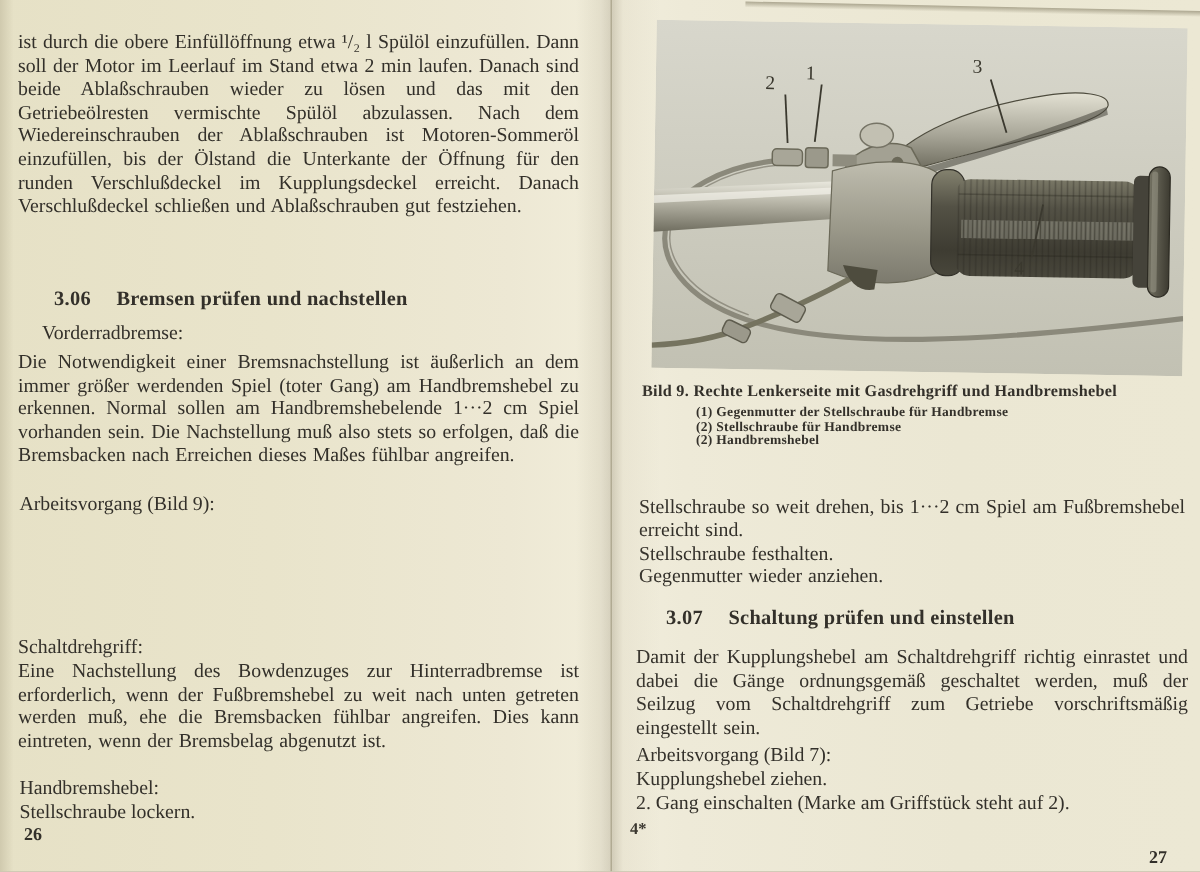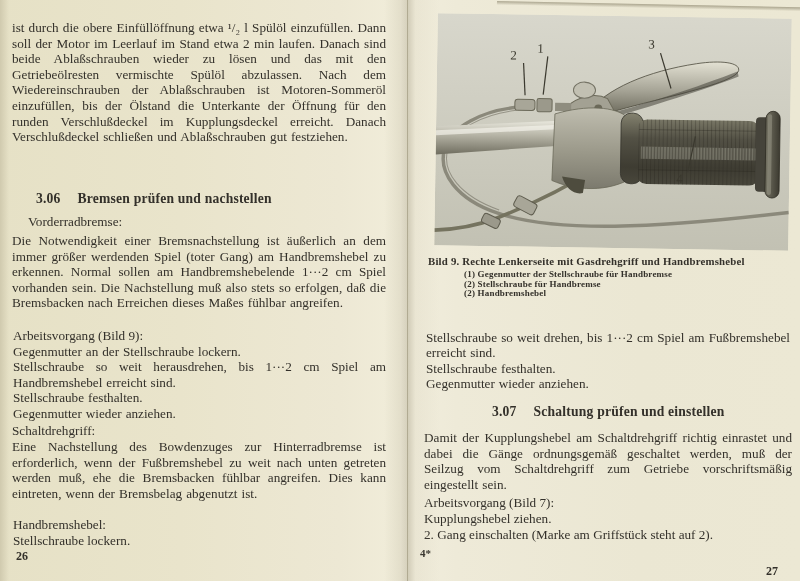--- a/index.html
+++ b/index.html
@@ -59,26 +59,20 @@
     <p class="blk body" style="left:12px; top:20px; width:374px;">ist durch die obere Einfüllöffnung etwa ¹/₂ l Spülöl einzufüllen. Dann soll der Motor im Leerlauf im Stand etwa 2 min laufen. Danach sind beide Ablaßschrauben wieder zu lösen und das mit den Getriebeölresten vermischte Spülöl abzulassen. Nach dem Wiedereinschrauben der Ablaßschrauben ist Motoren-Sommeröl einzufüllen, bis der Ölstand die Unterkante der Öffnung für den runden Verschlußdeckel im Kupplungsdeckel erreicht. Danach Verschlußdeckel schließen und Ablaßschrauben gut festziehen.</p>
 
     <h3 class="blk section-h" style="left:36px; top:191px;"><span class="num">3.06</span><span>Bremsen prüfen und nachstellen</span></h3>
 
     <p class="blk subhead" style="left:28px; top:214px;">Vorderradbremse:</p>
 
     <p class="blk body" style="left:12px; top:233px; width:374px;">Die Notwendigkeit einer Bremsnachstellung ist äußerlich an dem immer größer werdenden Spiel (toter Gang) am Handbremshebel zu erkennen. Normal sollen am Handbremshebelende 1···2 cm Spiel vorhanden sein. Die Nachstellung muß also stets so erfolgen, daß die Bremsbacken nach Erreichen dieses Maßes fühlbar angreifen.</p>
 
     <p class="blk line" style="left:13px; top:328px;">Arbeitsvorgang (Bild 9):</p>
 
-    <div class="blk steps" style="left:13px; top:344px; width:373px;">
-      <p>Gegenmutter an der Stellschraube lockern.</p>
-      <p>Stellschraube so weit herausdrehen, bis 1···2 cm Spiel am Handbremshebel erreicht sind.</p>
-      <p>Stellschraube festhalten.</p>
-      <p>Gegenmutter wieder anziehen.</p>
-    </div>
 
     <p class="blk subhead" style="left:12px; top:423px;">Schaltdrehgriff:</p>
 
     <p class="blk body" style="left:12px; top:439px; width:374px;">Eine Nachstellung des Bowdenzuges zur Hinterradbremse ist erforderlich, wenn der Fußbremshebel zu weit nach unten getreten werden muß, ehe die Bremsbacken fühlbar angreifen. Dies kann eintreten, wenn der Bremsbelag abgenutzt ist.</p>
 
     <p class="blk line" style="left:13px; top:517px;">Handbremshebel:</p>
 
     <p class="blk line" style="left:13px; top:533px;">Stellschraube lockern.</p>
 
     <div class="blk pagenum" style="left:16px; top:549px;">26</div>
@@ -199,21 +193,21 @@
       <div>(2) Stellschraube für Handbremse</div>
       <div>(2) Handbremshebel</div>
     </div>
 
     <div class="blk steps" style="left:26px; top:330px; width:364px;">
       <p>Stellschraube so weit drehen, bis 1···2 cm Spiel am Fußbremshebel erreicht sind.</p>
       <p>Stellschraube festhalten.</p>
       <p>Gegenmutter wieder anziehen.</p>
     </div>
 
-    <h3 class="blk section-h" style="left:44px; top:404px;margin-left:48px;"><span class="num">3.07</span><span>Schaltung prüfen und einstellen</span></h3>
+    <h3 class="blk section-h" style="left:44px; top:404px;"><span class="num">3.07</span><span>Schaltung prüfen und einstellen</span></h3>
 
     <p class="blk body" style="left:24px; top:430px; width:368px;">Damit der Kupplungshebel am Schaltdrehgriff richtig einrastet und dabei die Gänge ordnungsgemäß geschaltet werden, muß der Seilzug vom Schaltdrehgriff zum Getriebe vorschriftsmäßig eingestellt sein.</p>
 
     <p class="blk line" style="left:24px; top:495px;">Arbeitsvorgang (Bild 7):</p>
 
     <p class="blk line" style="left:24px; top:511px;">Kupplungshebel ziehen.</p>
 
     <p class="blk line" style="left:24px; top:527px;">2. Gang einschalten (Marke am Griffstück steht auf 2).</p>
 
     <div class="blk sig" style="left:20px; top:547px;">4*</div>

